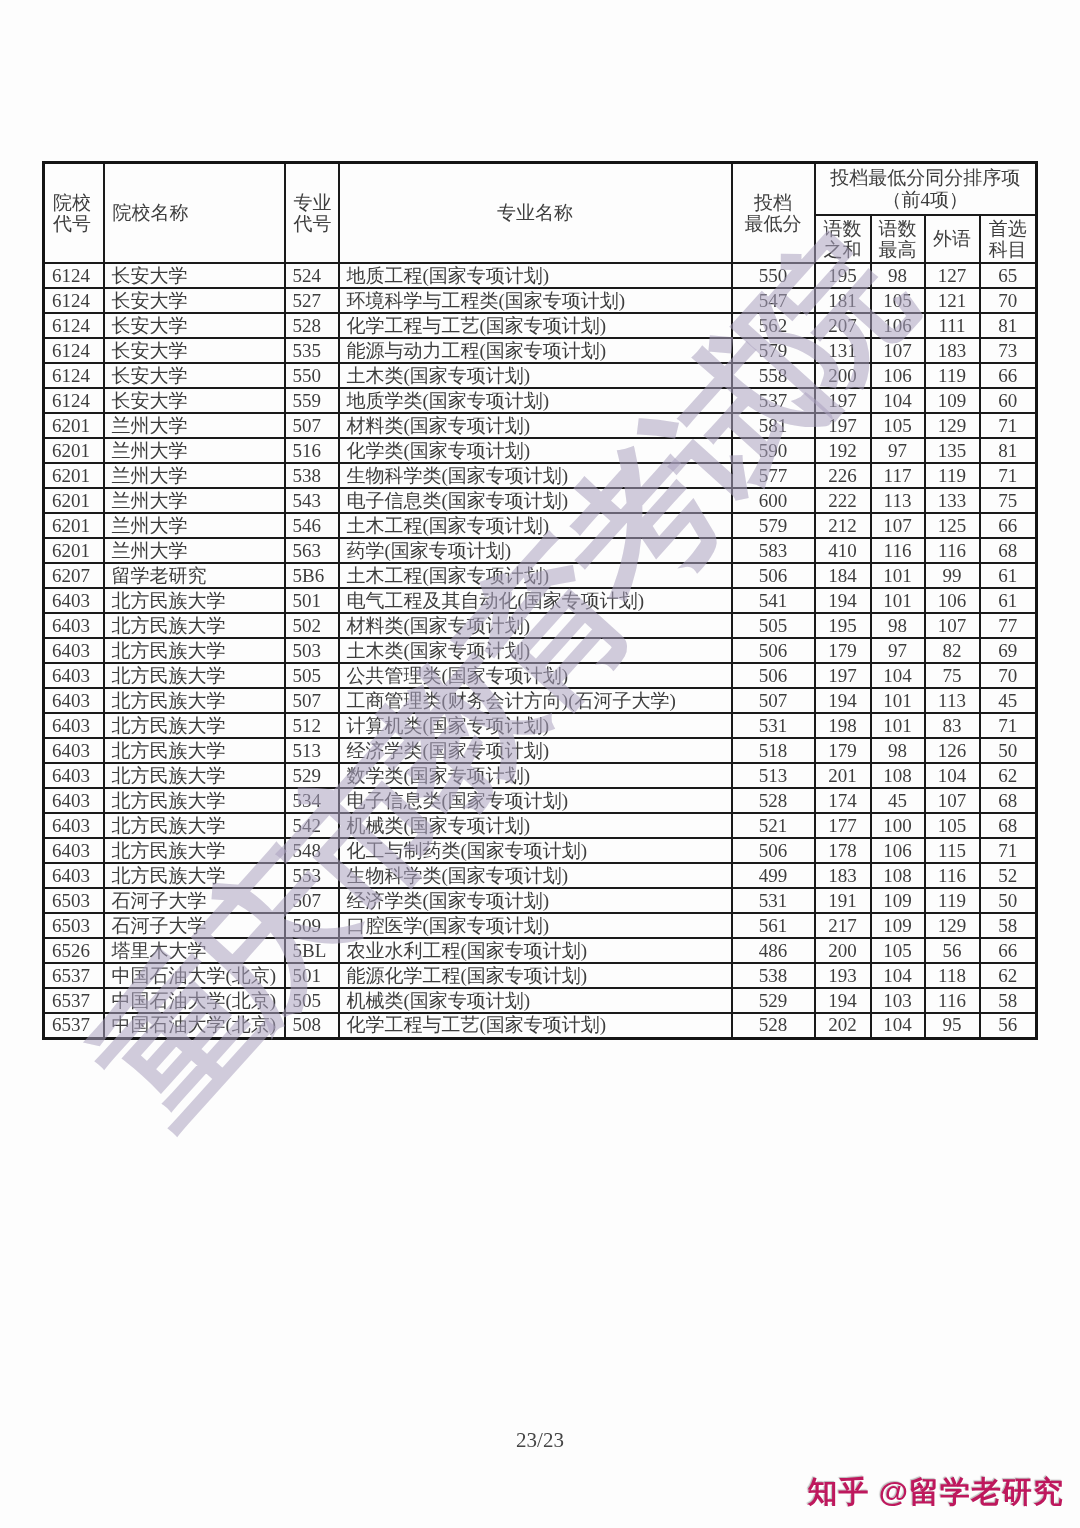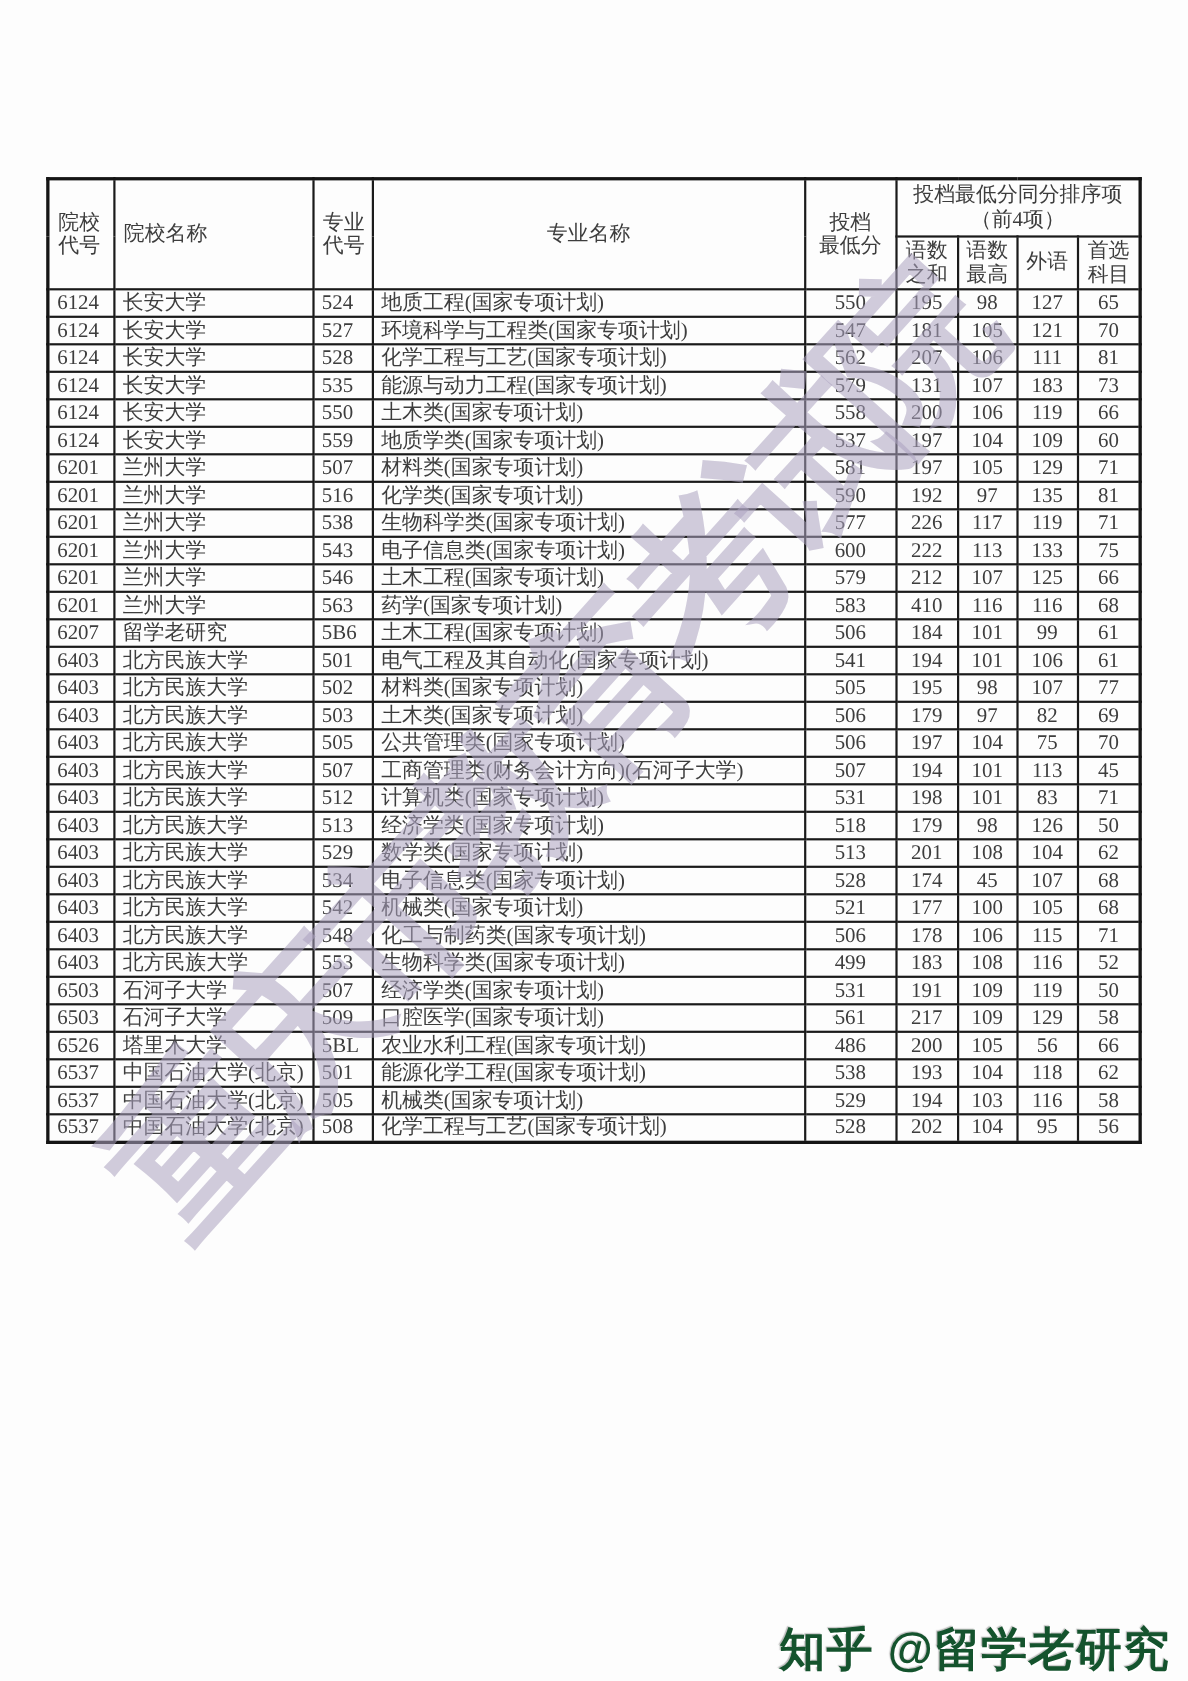--- a/index.html
+++ b/index.html
@@ -86,23 +86,23 @@
     top: 1428px; left: 0; width: 100%;
     text-align: center;
     font-size: 21px;
     color: #454545;
   }
   .credit-watermark {
     position: absolute;
     top: 1472px;
     right: 16px;
     font-family: "Liberation Sans", "DejaVu Sans", sans-serif;
-    font-size: 42px;
+    font-size: 30px;
     font-weight: bold;
-    color: #14532d;
+    color: #be185d;
     text-shadow: 1px 1px 0 #ffffff, -1px -1px 1px rgba(130,130,130,0.55);
     letter-spacing: 1px;
   }
 </style>
 </head>
 <body>
 
 <div class="page">
 
 
@@ -481,16 +481,17 @@
           <td>202</td>
           <td>104</td>
           <td>95</td>
           <td>56</td>
         </tr>
       </tbody>
   </table>
 
   <div class="wm-diagonal">重庆市教育考试院</div>
 
+  <div class="page-number">23/23</div>
 
   <div class="credit-watermark">知乎 @留学老研究</div>
 
 </div>
 
 </body></html>

